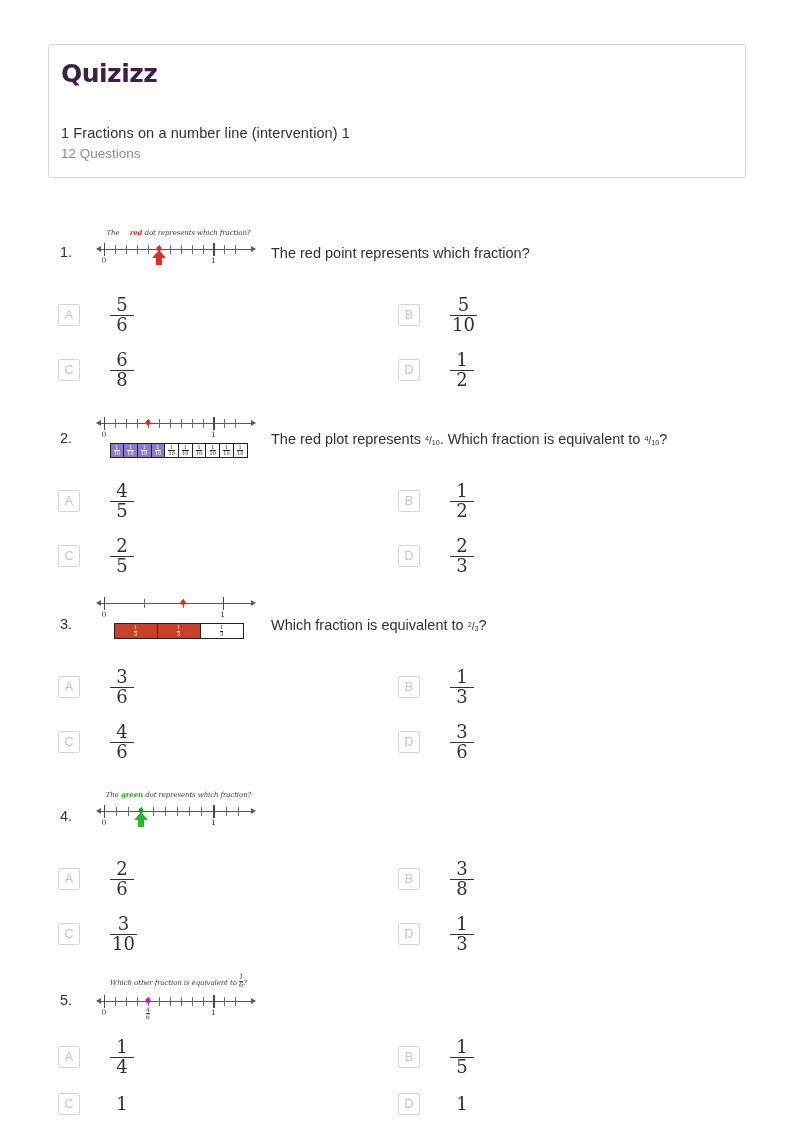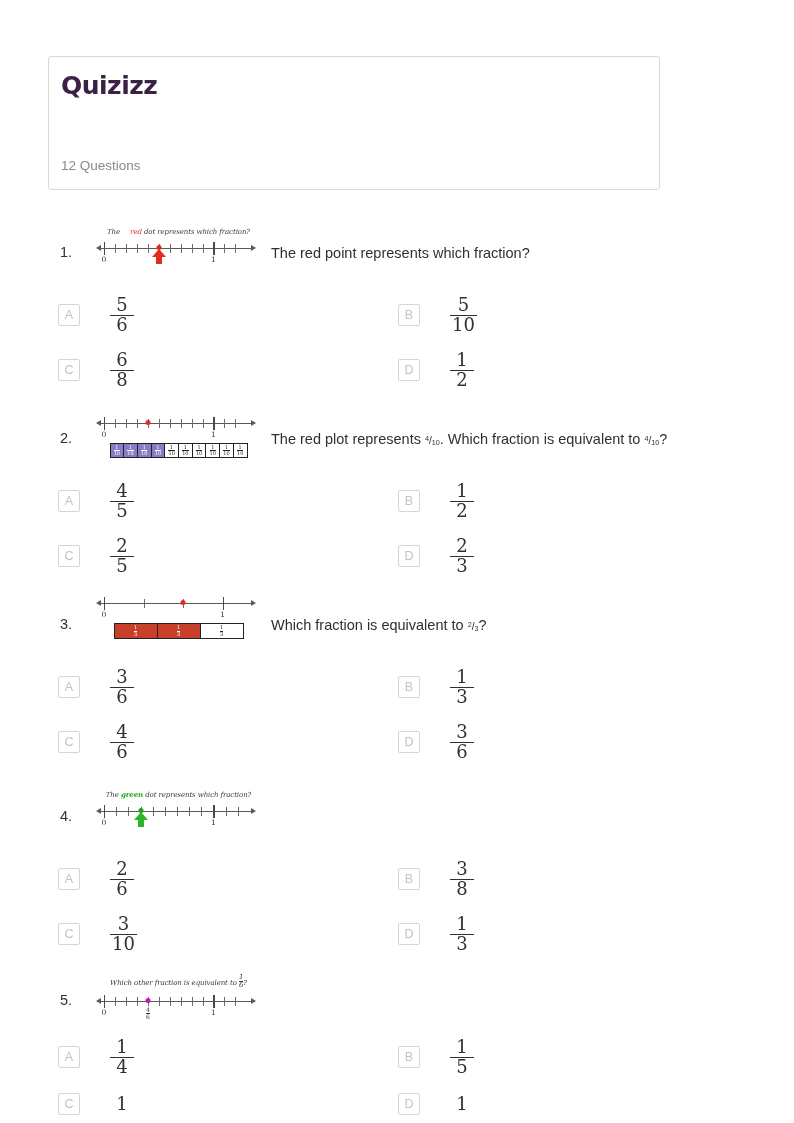--- a/index.html
+++ b/index.html
@@ -10,22 +10,22 @@
     background: #ffffff;
     font-family: "Liberation Sans", sans-serif;
     color: #2f3032;
     overflow: hidden;
     position: relative;
   }
 
   
   .header-card {
     position: absolute;
-    left: 48px; top: 56px;
-    width: 612px; height: 134px;
+    left: 48px; top: 44px;
+    width: 698px; height: 134px;
     border: 1px solid #d8d8d8;
     border-radius: 3px;
     background: #fff;
   }
   .header-left {
     position: absolute;
     left: 0; top: 0;
     width: 355px; height: 100%;
     padding: 16px 0 0 12px;
   }
@@ -109,21 +109,21 @@
   .caption {
     font-family: "DejaVu Serif", serif;
     font-style: italic;
     font-size: 7px;
     color: #3a3a3a;
     text-align: center;
     margin-bottom: 3px;
     white-space: nowrap;
     letter-spacing: -0.1px;
   }
-  .caption .red { color: #e02b1d; font-weight: normal; font-style: italic; margin-left: 8px; }
+  .caption .red { color: #e02b1d; font-weight: bold; font-style: italic; margin-left: 8px; }
   .caption .green { color: #17a81a; font-weight: bold; font-style: italic; }
   .nl-wrap { position: relative; width: 160px; height: 26px; }
   .nl-axis {
     position: absolute; left: 4px; top: 9px;
     width: 152px; height: 1px; background: #5a5a5a;
   }
   .nl-arrow-l, .nl-arrow-r {
     position: absolute; top: 6px;
     width: 0; height: 0;
     border-top: 3.5px solid transparent;
@@ -238,20 +238,21 @@
   .opt-val .num { display: block; padding: 0 2px; }
   .opt-val .den { display: block; border-top: 1.3px solid #2f3032; padding: 0 2px; }
 </style>
 </head>
 <body>
 
 <div class="header-card">
   <div class="header-left">
     <div class="logo">Quizizz</div>
   </div>
+  <div class="quiz-title">1 Fractions on a number line (intervention) 1</div>
   <div class="quiz-count">12 Questions</div>
 </div>
 
 <div class="questions" id="questions-root">
     <div class="question-block" style="position: absolute; top: 0px; left: 0px; width: 794px;">
       <div class="q-num" style="top:22px">1.</div>
       <div class="q-media" style="top:6px">
         <div class="caption">The <span class="red">red</span> dot represents which fraction?</div>
         <div class="nl-wrap">
           <div class="nl-axis"></div>

